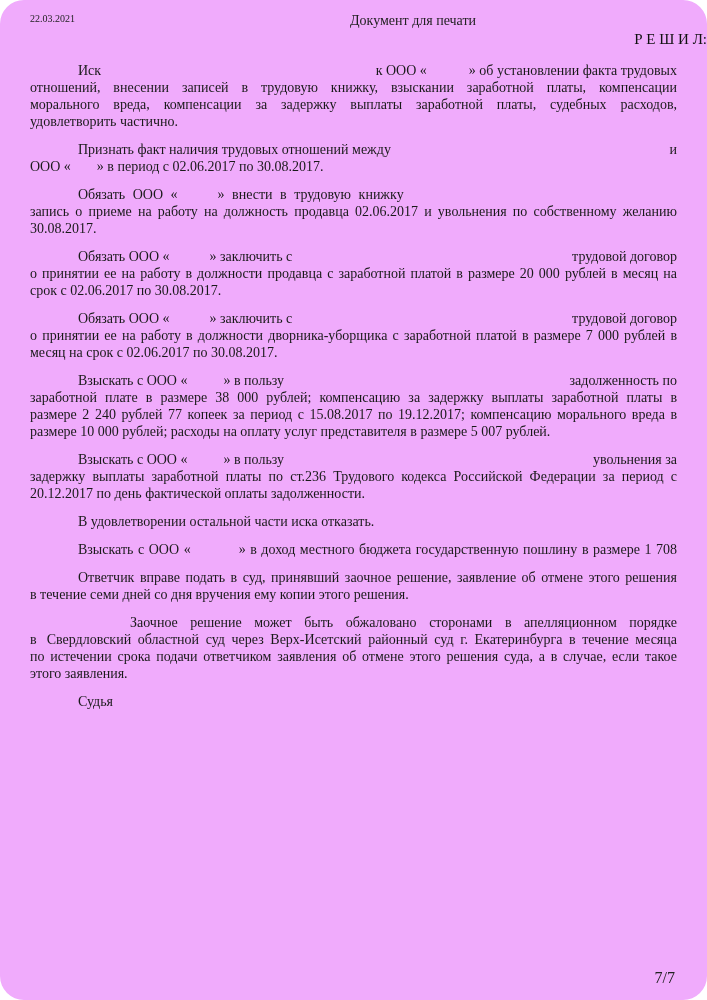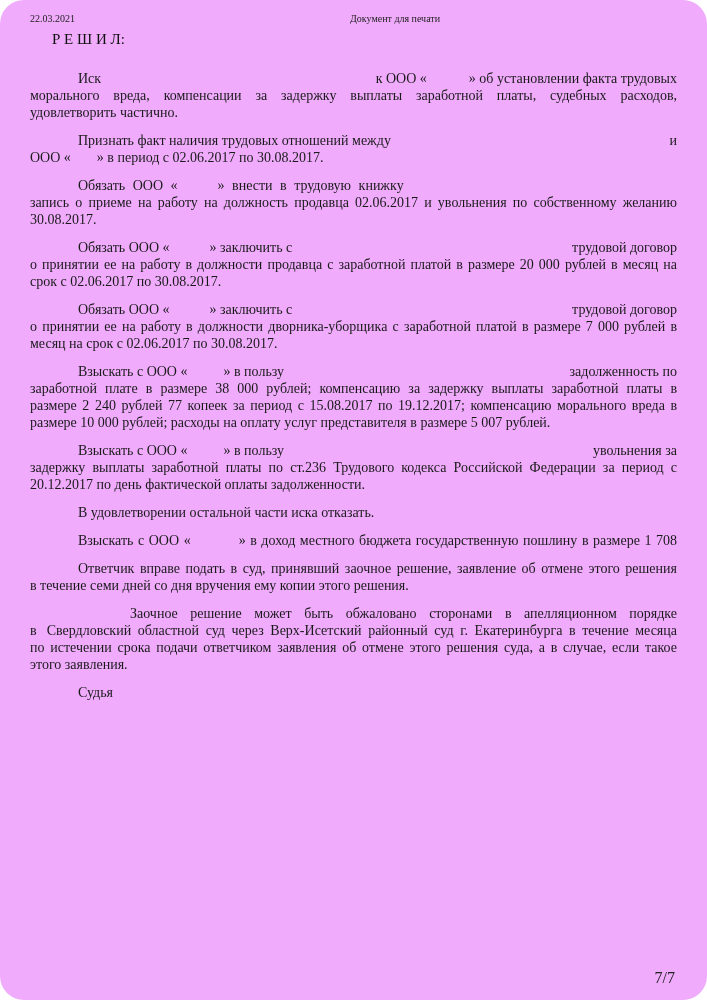--- a/index.html
+++ b/index.html
@@ -13,30 +13,29 @@
     color: #1a1a1a;
     overflow: hidden;
     border-radius: 24px;
   }
   .hdr-date {
     position: absolute; left: 30px; top: 13px;
     font-size: 10px; color: #222;
   }
   .hdr-title {
     position: absolute; left: 350px; top: 13px;
-    font-size: 10px; color: #222;
+    font-size: 14px; color: #222;
   }
   .doc-heading {
     position: absolute; left: 52px; right: 0; top: 31px;
-    text-align: left; font-size: 15px; white-space: pre; color: #111;
+    text-align: right; font-size: 15px; white-space: pre; color: #111;
   }
   .content {
     position: absolute; left: 30px; top: 62px; width: 647px;
     font-size: 14px;
-    margin-top: 8px;
   }
   .para { margin: 0 0 11px 0; }
   .line { line-height: 17px; min-height: 17px; }
   .line.flex { display: flex; align-items: baseline; flex-wrap: nowrap; }
   .line.flex .seg { white-space: pre; }
   .line.flex .fill { flex: 1 1 auto; }
   .line.justify { text-align: justify; text-align-last: justify; }
   .line.plain { text-align: left; }
   .blank { display: inline-block; height: 1px; }
   .footer-page {
@@ -53,20 +52,21 @@
   <div class="doc-heading">Р Е Ш И Л:</div>
   <div class="content">
       <div class="para">
         <div class="line flex" style="padding-left: 48px;">
           <span class="seg">Иск</span>
           <span class="fill"></span>
           <span class="seg">к ООО «</span>
           <span class="blank" style="width: 42px;"></span>
           <span class="seg">» об установлении факта трудовых</span>
         </div>
+        <div class="line justify"><span class="seg">отношений, внесении записей в трудовую книжку, взыскании заработной платы, компенсации</span></div>
         <div class="line justify"><span class="seg">морального вреда, компенсации за задержку выплаты заработной платы, судебных расходов,</span></div>
         <div class="line plain"><span class="seg">удовлетворить частично.</span></div>
       </div>
       <div class="para">
         <div class="line flex" style="padding-left: 48px;">
           <span class="seg">Признать факт наличия трудовых отношений между</span>
           <span class="fill"></span>
           <span class="seg">и</span>
         </div>
         <div class="line plain"><span class="seg">ООО «</span><span class="blank" style="width: 26px;"></span><span class="seg">» в период с 02.06.2017 по 30.08.2017.</span></div>

